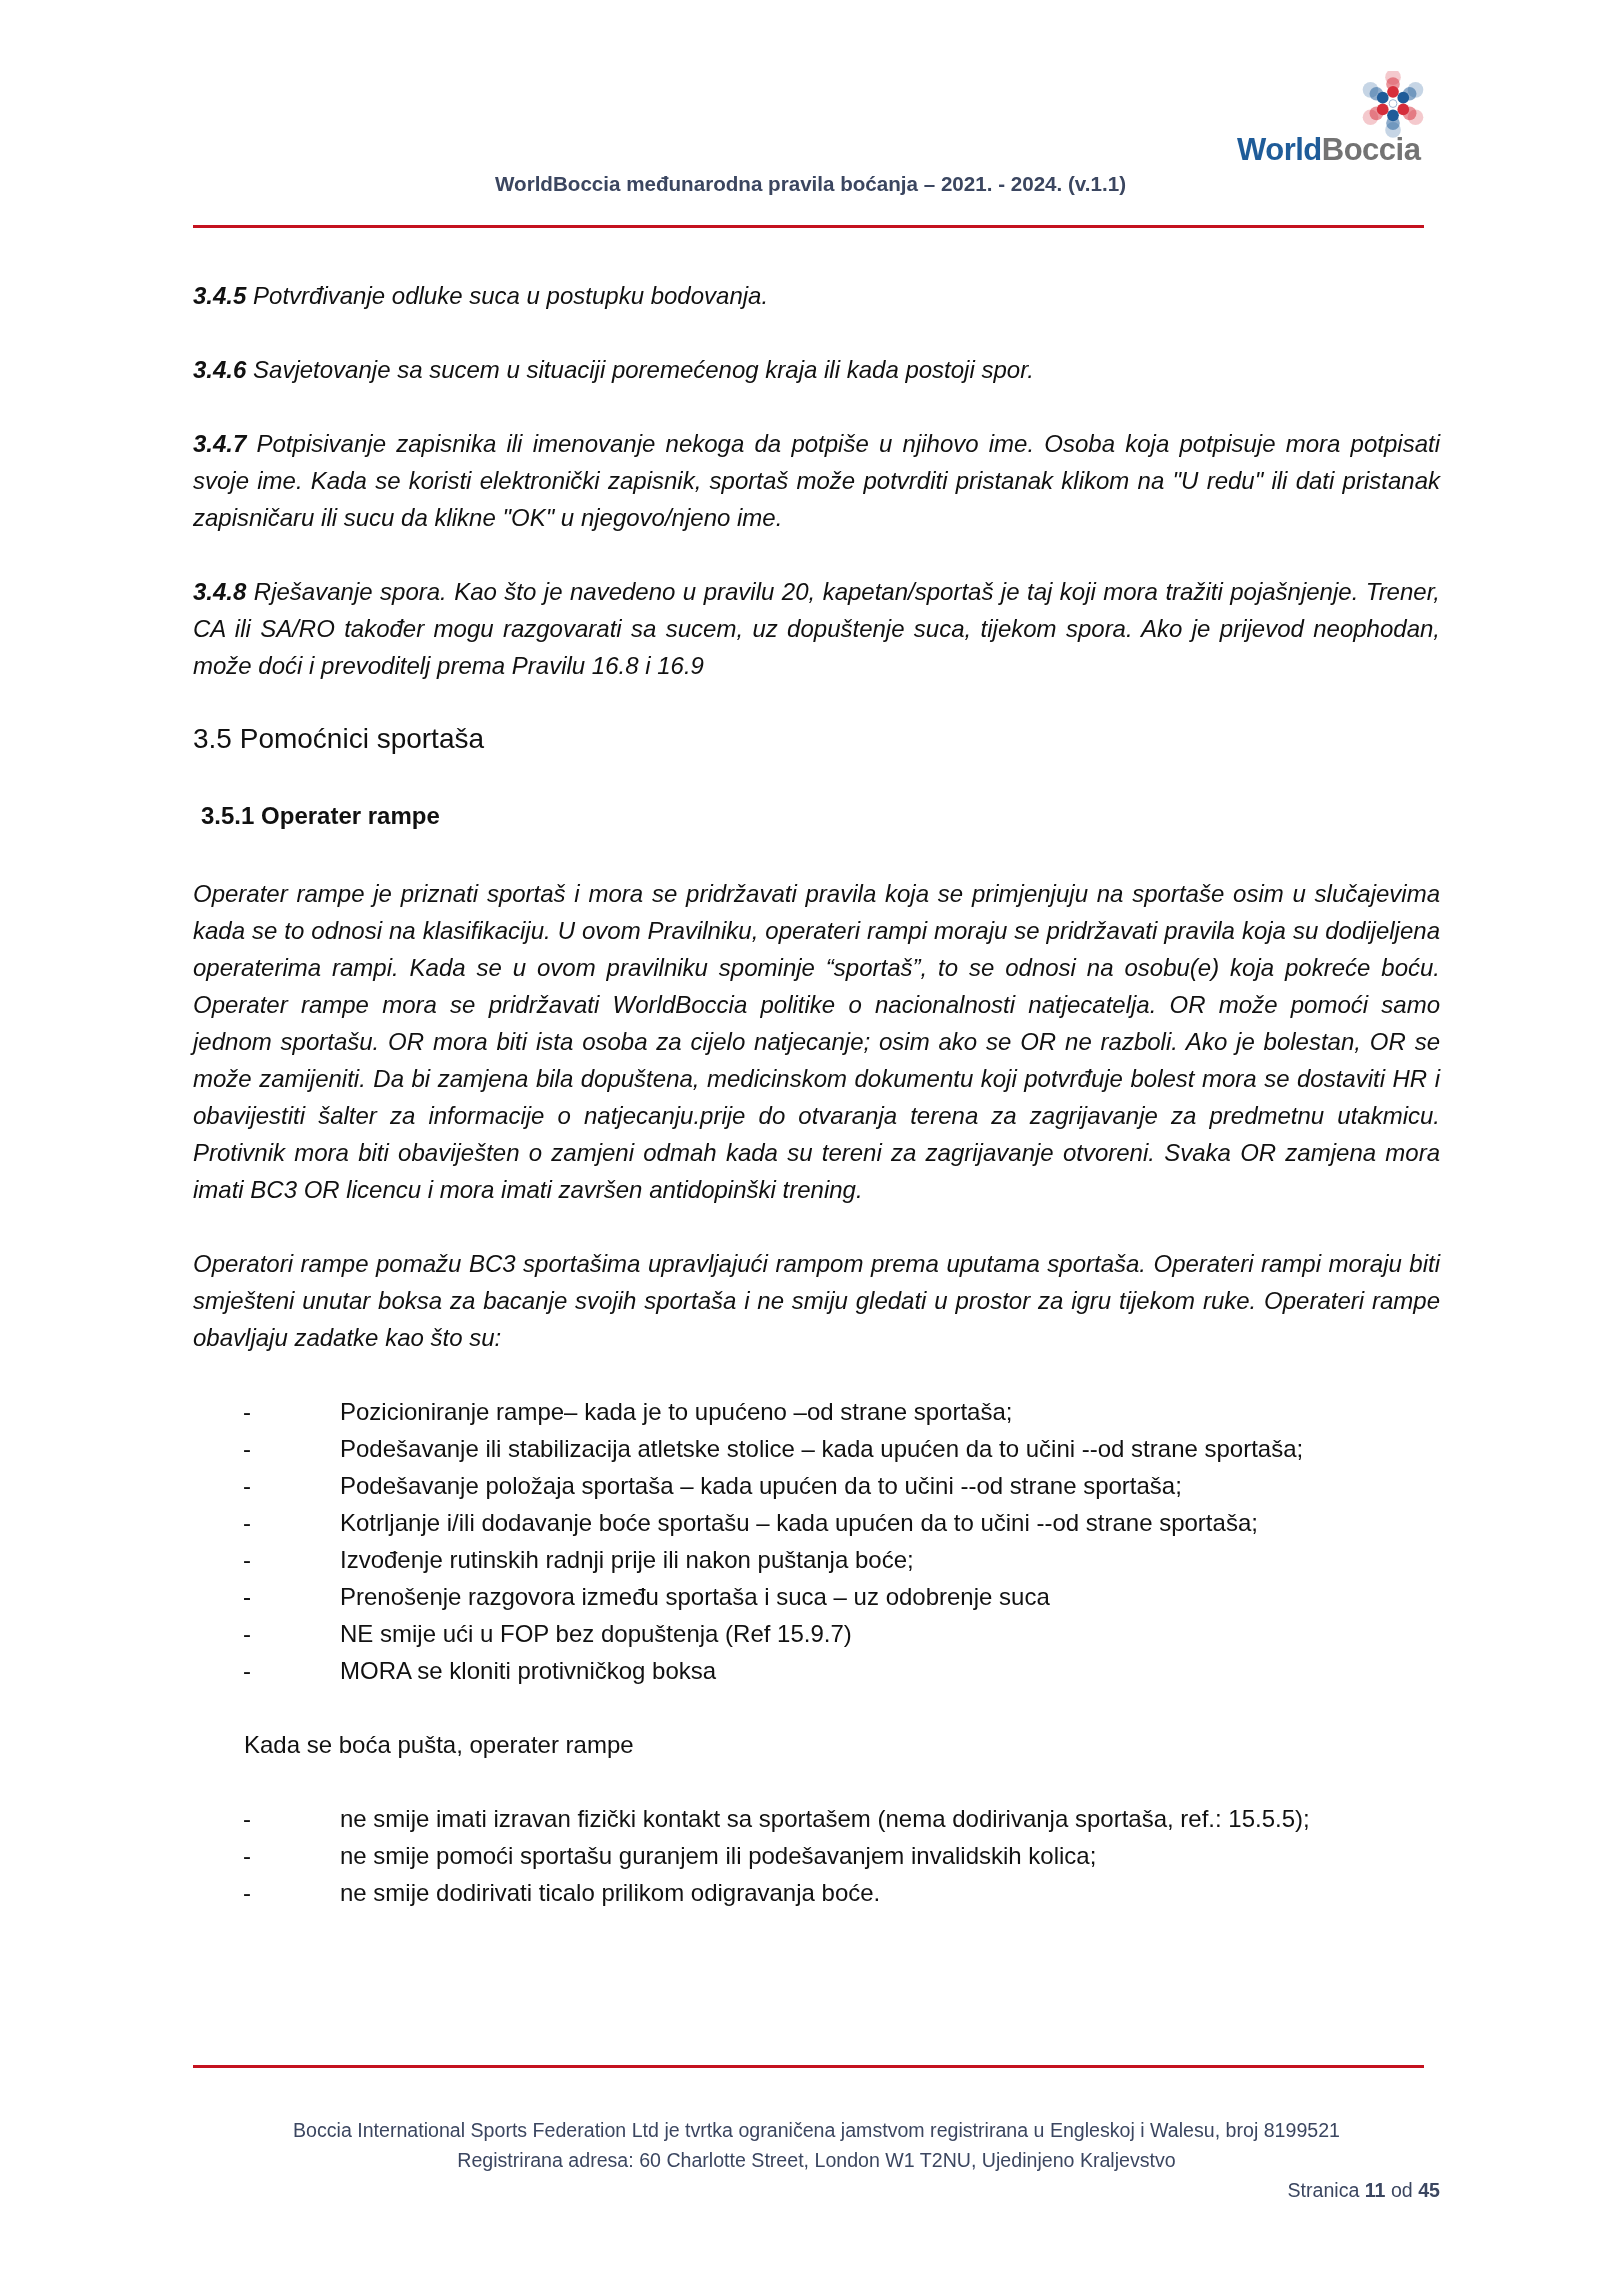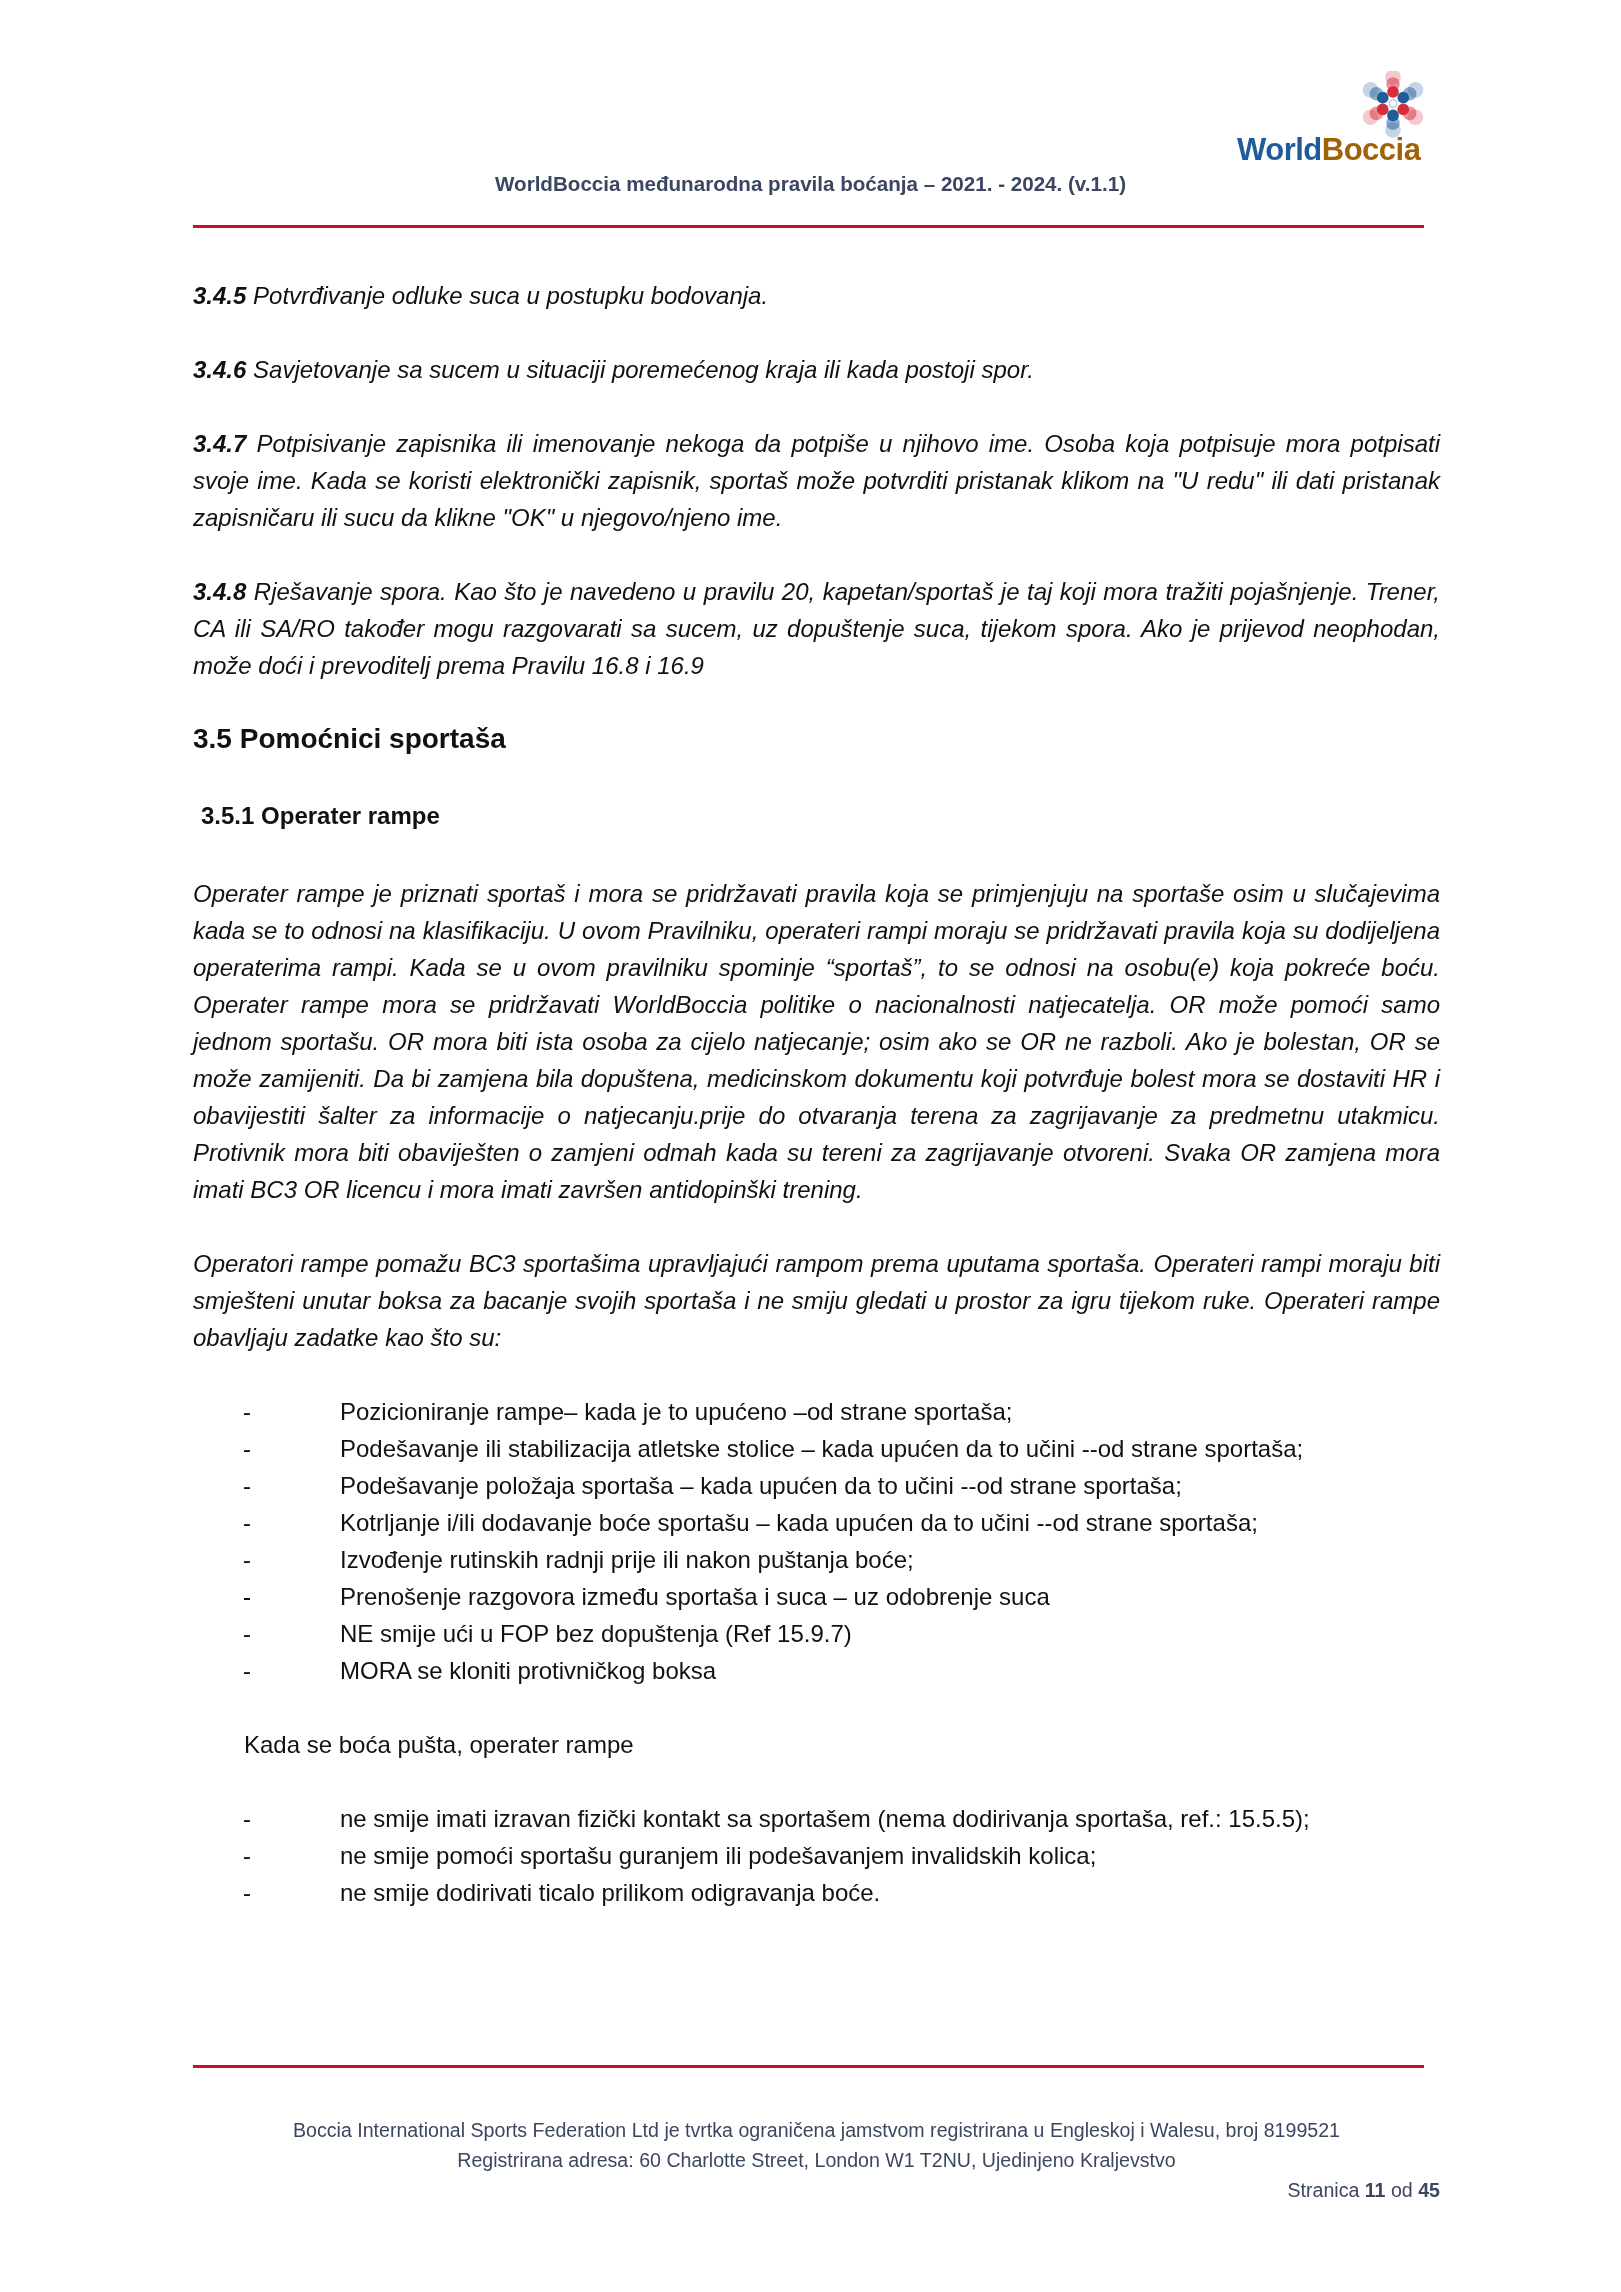--- a/index.html
+++ b/index.html
@@ -3,30 +3,30 @@
   <meta charset="utf-8">
   <style>
     html, body { margin: 0; padding: 0; background: #ffffff; }
     body { width: 1621px; height: 2293px; position: relative; overflow: hidden;
       font-family: "Liberation Sans", "DejaVu Sans", sans-serif; color: #111111; }
     .logo { position: absolute; left: 1237px; top: 71px; width: 206px; height: 108px; }
     .logo svg { position: absolute; left: 112px; top: 0; }
     .logo-text { position: absolute; left: 0; top: 61px; font-size: 31px; font-weight: bold;
       letter-spacing: -0.5px; white-space: nowrap; }
     .logo-text .w { color: #1f5c99; }
-    .logo-text .b { color: #a16207; }
+    .logo-text .b { color: #737373; }
     .header-title { position: absolute; left: 0; width: 1621px; top: 172px; text-align: center;
       font-size: 20.6px; font-weight: bold; color: #3b4660; }
     .rule { position: absolute; left: 193px; width: 1231px; height: 2.9px; background: #c4121f; }
     .rule.top { top: 225px; }
     .rule.bottom { top: 2065px; }
     .content { position: absolute; left: 193px; width: 1247px; top: 265px; font-size: 24px; line-height: 37px; }
     .para { margin: 12px 0 37px 0; text-align: justify; font-style: italic; }
     .para b { font-weight: bold; }
-    .h2 { font-size: 28px; font-weight: bold; margin: 0 0 41px 0; line-height: 35px; }
+    .h2 { font-size: 28px; font-weight: normal; margin: 0 0 41px 0; line-height: 35px; }
     .h3 { font-size: 24px; font-weight: bold; margin: 0 0 41px 8px; }
     .list { margin: 0 0 37px 0; padding: 0; list-style: none; }
     .list li { position: relative; padding-left: 147px; text-align: justify; }
     .list li .dash { position: absolute; left: 50px; top: 0; }
     .sub-head { font-weight: normal; margin: 0 0 37px 51px; }
     .footer { position: absolute; left: 193px; width: 1247px; top: 2115px; text-align: center;
       font-size: 19.6px; line-height: 30px; color: #3b4660; }
     .page-num { position: absolute; right: 181px; top: 2179px; font-size: 19.6px; color: #3b4660; margin-left: 32px; }
     .page-num b { font-weight: bold; }
   </style>

